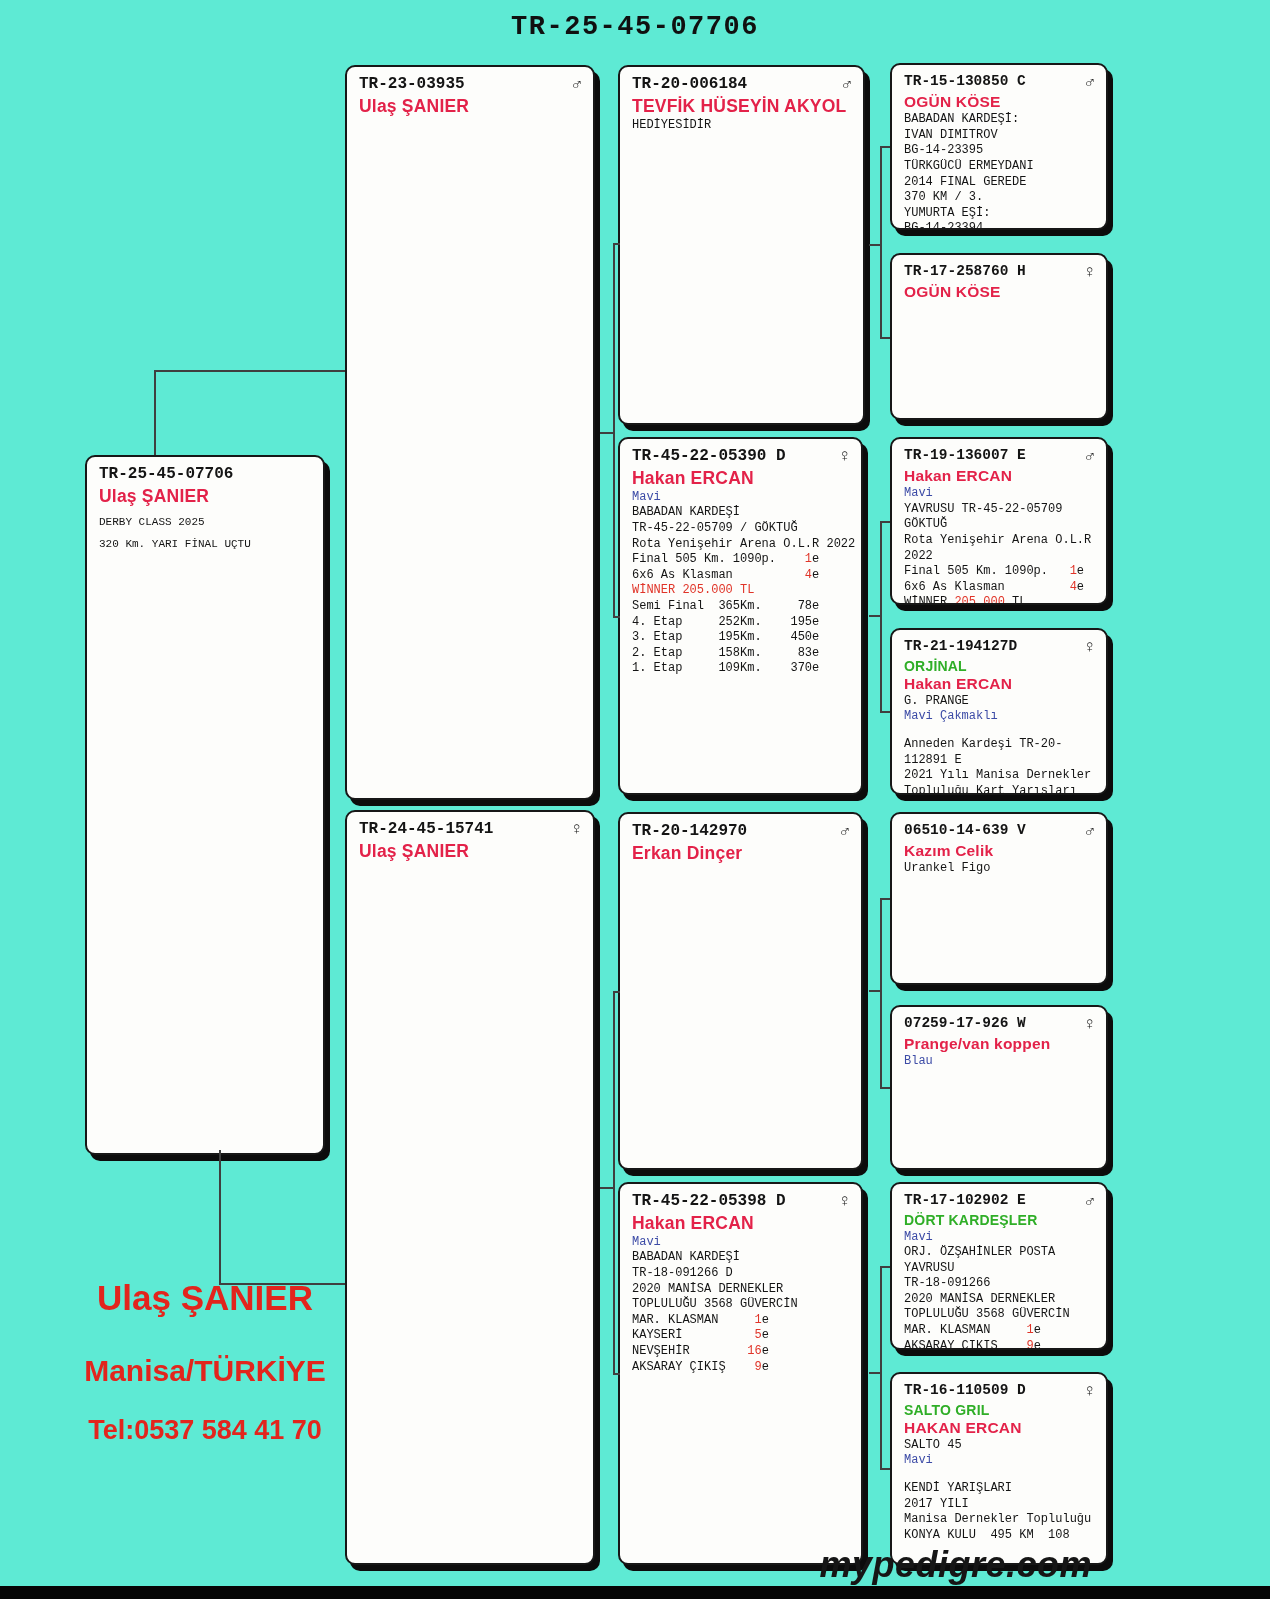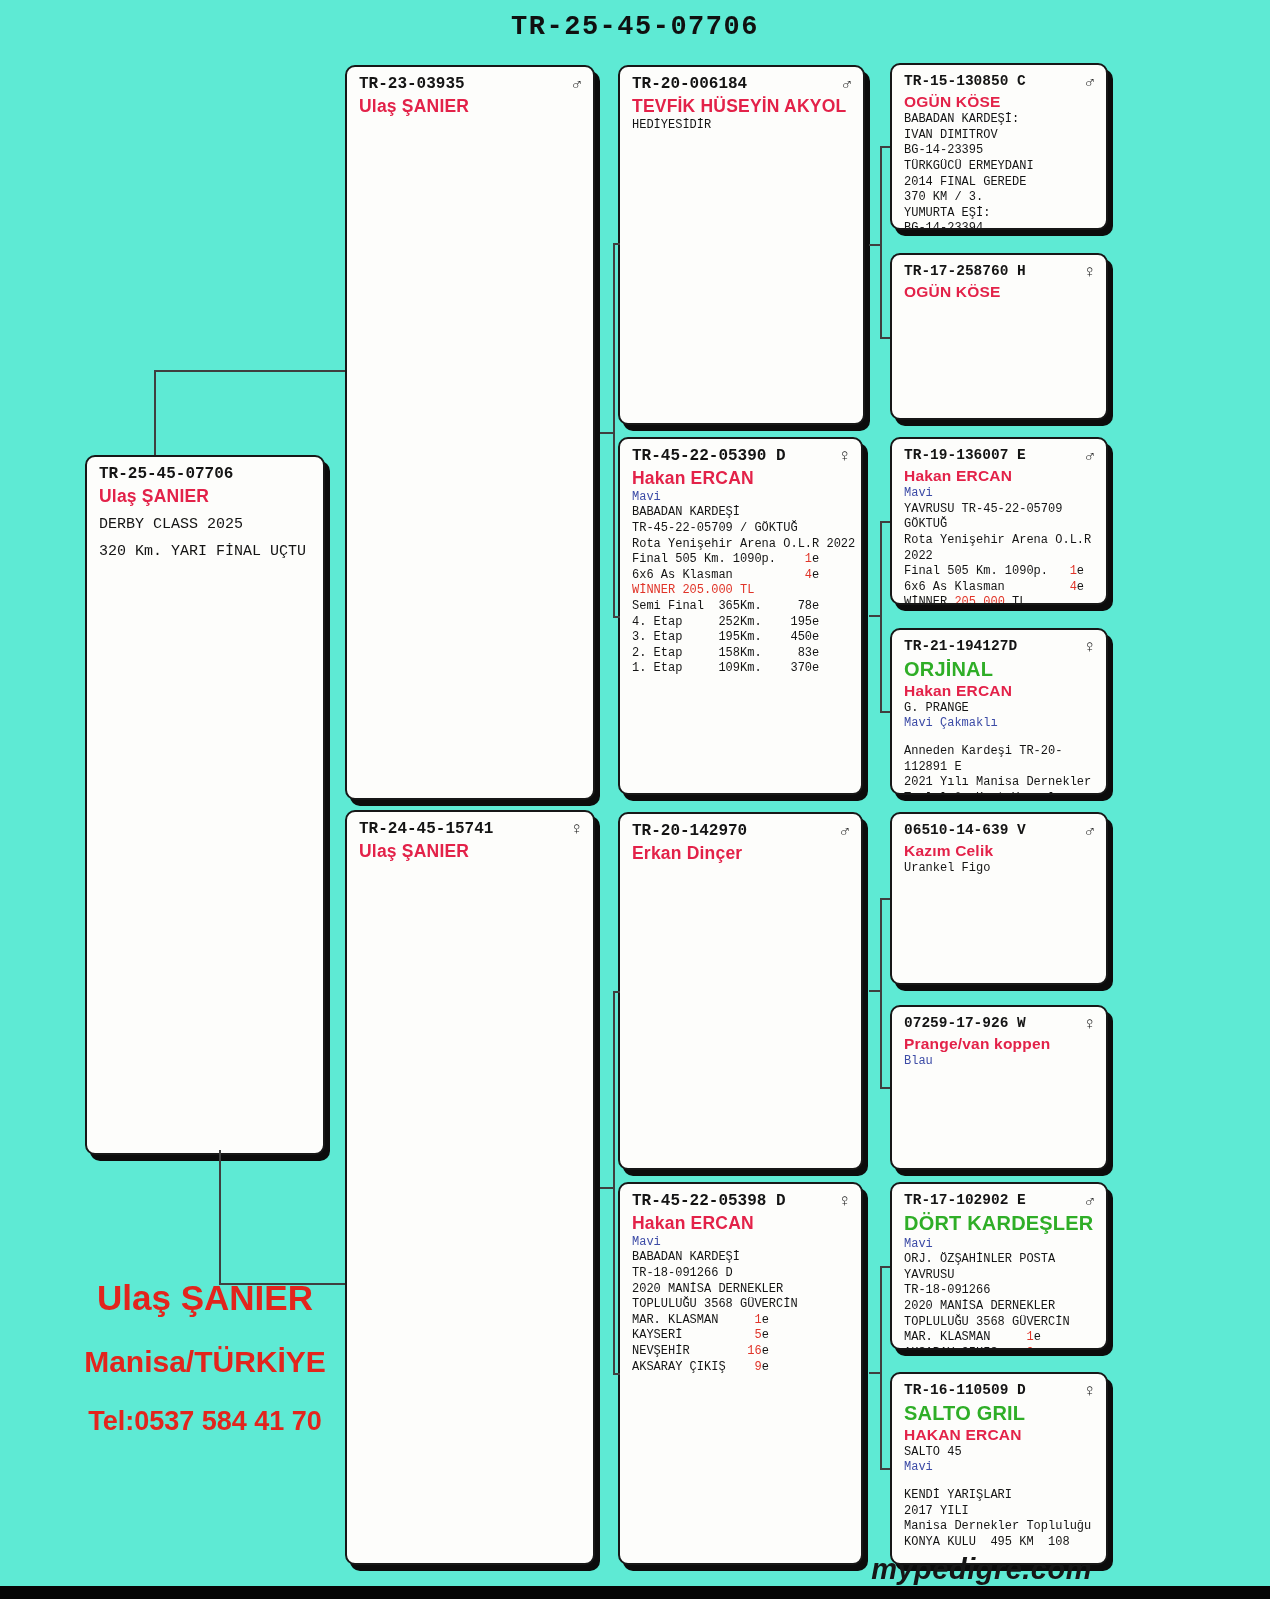--- a/index.html
+++ b/index.html
@@ -34,42 +34,42 @@
     white-space:pre;line-height:1.2;
   }
   .col4 .ringrow{font-size:14.5px;}
   .sex{font-size:17px;font-weight:400;line-height:1;padding:1px 6px 0 0;}
   .names{margin:2px 0 1px;}
   .name{
     font-family:"Liberation Sans",sans-serif;font-weight:700;font-size:17.5px;
     color:var(--red);letter-spacing:.2px;line-height:1.18;
   }
   .col4 .name{font-size:15.5px;}
-  .name.green{color:var(--green);font-size:20px;}
+  .name.green{color:var(--green);font-size:14px;}
   .lines{margin-top:1px;}
   .tline{
     font-family:"Liberation Mono",monospace;font-size:12px;line-height:1.3;
     white-space:pre;color:var(--ink);
   }
-  .col1 .tline,.col2 .tline{font-size:15px;margin-top:8px;}
+  .col1 .tline,.col2 .tline{font-size:11px;margin-top:8px;}
   .tline .r{color:var(--ared);}
   .tline .b{color:var(--blue);}
   .tline.blank{height:12px;}
   .cl{position:absolute;background:var(--line);}
   .footer{
     position:absolute;left:70px;top:1280px;width:270px;text-align:center;
     color:var(--fred);font-weight:700;
   }
   .f1{font-size:35px;line-height:1;}
-  .f2{font-size:30px;line-height:1;margin-top:32px;}
+  .f2{font-size:30px;line-height:1;margin-top:41px;}
   .f3{font-size:27px;line-height:1;margin-top:31px;}
   .brand{
     position:absolute;right:178px;bottom:13px;
     font-family:"Liberation Sans",sans-serif;font-style:italic;font-weight:900;
-    font-size:29px;color:#161616;letter-spacing:.5px;
+    font-size:36px;color:#161616;letter-spacing:.5px;
   }
   .botbar{position:absolute;left:0;bottom:0;width:1270px;height:13px;background:#050505;}
 </style>
 </head>
 <body>
 
 <div id="page">
 
   <div class="title">TR-25-45-07706</div>
 

